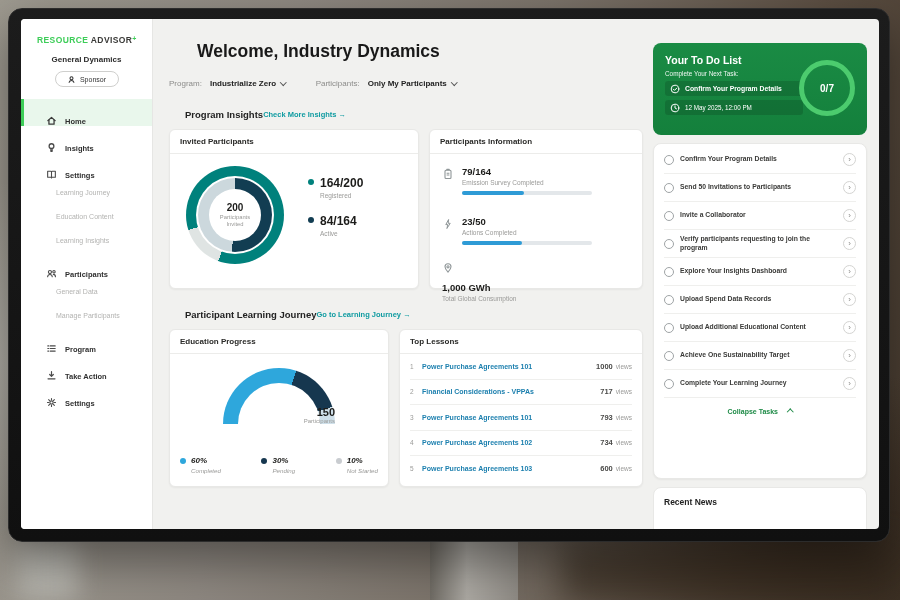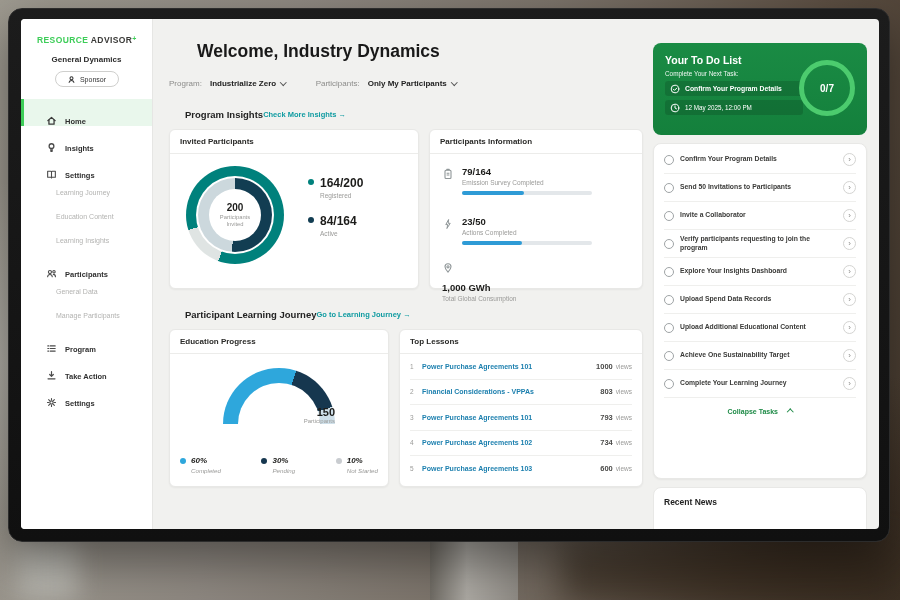--- a/index.html
+++ b/index.html
@@ -372,21 +372,21 @@
     <div class="card-head">Top Lessons</div>
     <div class="lesson">
       <span class="ln">1</span>
       <span class="lt">Power Purchase Agreements 101</span>
       <span class="lvv">1000</span>
       <span class="lvu">views</span>
     </div>
     <div class="lesson">
       <span class="ln">2</span>
       <span class="lt">Financial Considerations - VPPAs</span>
-      <span class="lvv">803</span>
+      <span class="lvv">717</span>
       <span class="lvu">views</span>
     </div>
     <div class="lesson">
       <span class="ln">3</span>
       <span class="lt">Power Purchase Agreements 101</span>
       <span class="lvv">793</span>
       <span class="lvu">views</span>
     </div>
     <div class="lesson">
       <span class="ln">4</span>

